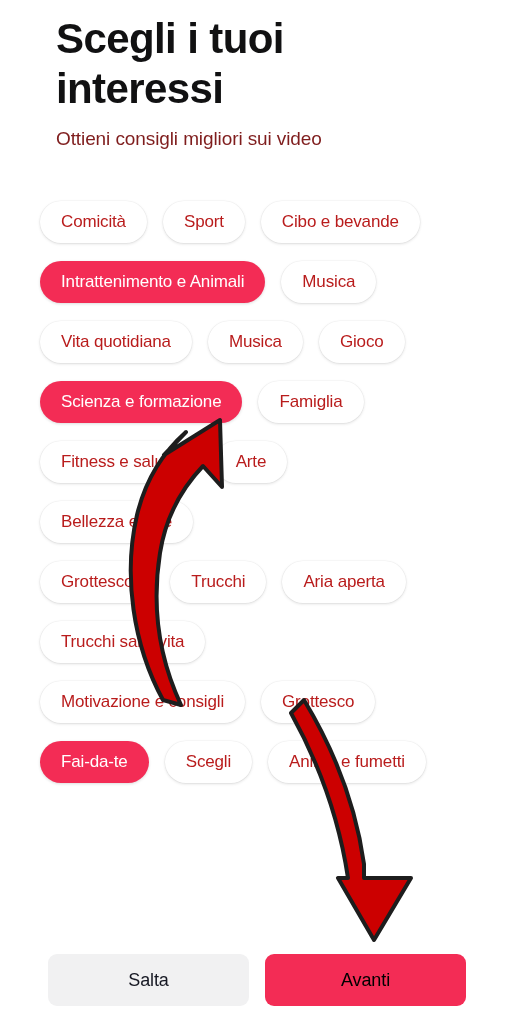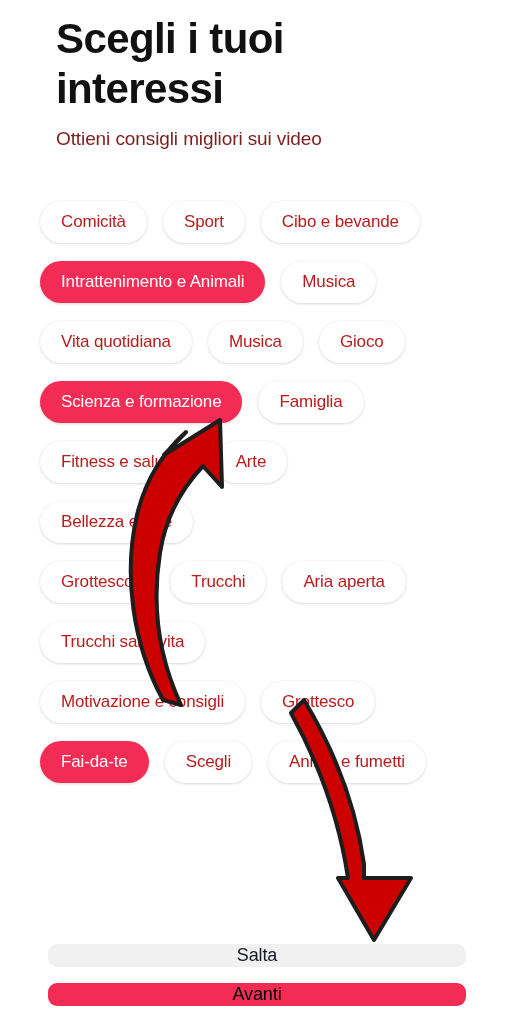--- a/index.html
+++ b/index.html
@@ -81,21 +81,20 @@
   }
 
   
   #bottom-bar {
     position: absolute;
     left: 48px;
     right: 48px;
     bottom: 18px;
     display: flex;
     gap: 16px;
-    flex-direction: column;
   }
   .bottom-btn {
     flex: 1 1 0;
     height: 52px;
     border: none;
     border-radius: 9px;
     font-size: 18px;
     font-family: "Liberation Sans", sans-serif;
     letter-spacing: -0.1px;
     cursor: pointer;

